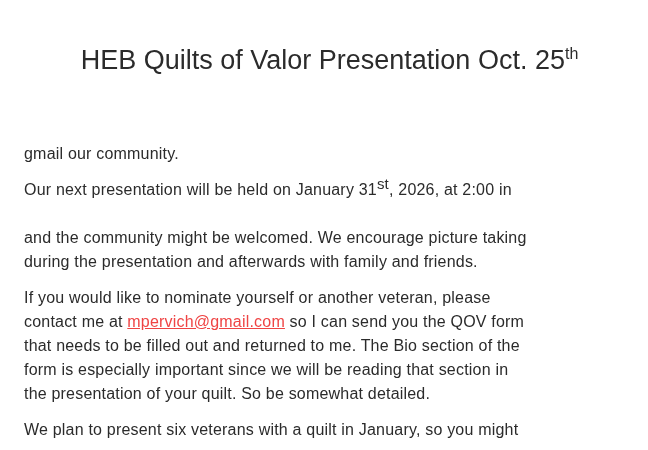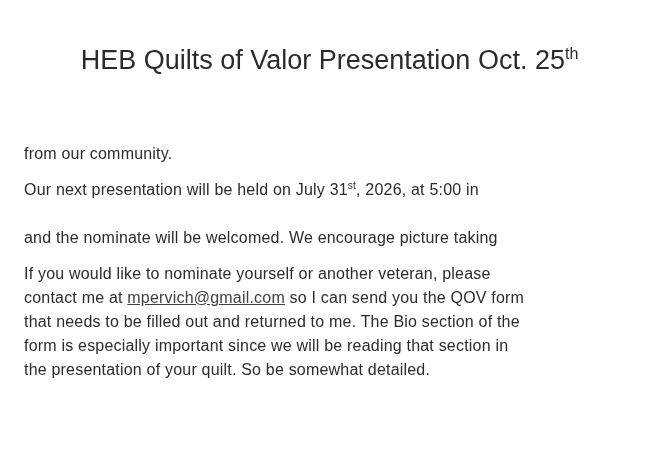--- a/index.html
+++ b/index.html
@@ -35,34 +35,34 @@
     vertical-align: super;
   }
   p.doc-para {
     margin: 0 0 12px 0;
     font-size: 16px;
     line-height: 24px;
     letter-spacing: 0.2px;
     color: #2b2b2b;
   }
   p.doc-para sup {
-    font-size: 10px;
+    font-size: 15px;
     line-height: 0;
     vertical-align: super;
   }
   a.email-link {
-    color: #404040;
+    color: #ef4444;
     text-decoration: underline;
     cursor: pointer;
   }
 </style>
 </head>
 <body>
 
 <div class="page">
   <h1 class="doc-title"><span>HEB Quilts of Valor Presentation Oct. 25</span><sup>th</sup></h1>
   <div id="paragraphs">
-      <p class="doc-para"><br><br><span>from our community.</span></p>
-      <p class="doc-para"><span>Our next presentation will be held on July 31</span><sup>st</sup><span>, 2026, at 5:00 in</span><br><br><span>and the nominate will be welcomed. We encourage picture taking</span><br></p>
+      <p class="doc-para"><br><br><span>gmail our community.</span></p>
+      <p class="doc-para"><span>Our next presentation will be held on January 31</span><sup>st</sup><span>, 2026, at 2:00 in</span><br><br><span>and the community might be welcomed. We encourage picture taking</span><br><span>during the presentation and afterwards with family and friends.</span></p>
       <p class="doc-para"><span>If you would like to nominate yourself or another veteran, please</span><br><span>contact me at </span><a class="email-link" href="#">mpervich@gmail.com</a><span> so I can send you the QOV form</span><br><span>that needs to be filled out and returned to me. The Bio section of the</span><br><span>form is especially important since we will be reading that section in</span><br><span>the presentation of your quilt. So be somewhat detailed.</span></p>
-      <p class="doc-para"><br><br></p>
+      <p class="doc-para"><span>We plan to present six veterans with a quilt in January, so you might</span><br><br></p>
     </div>
 </div>
 
 </body></html>

